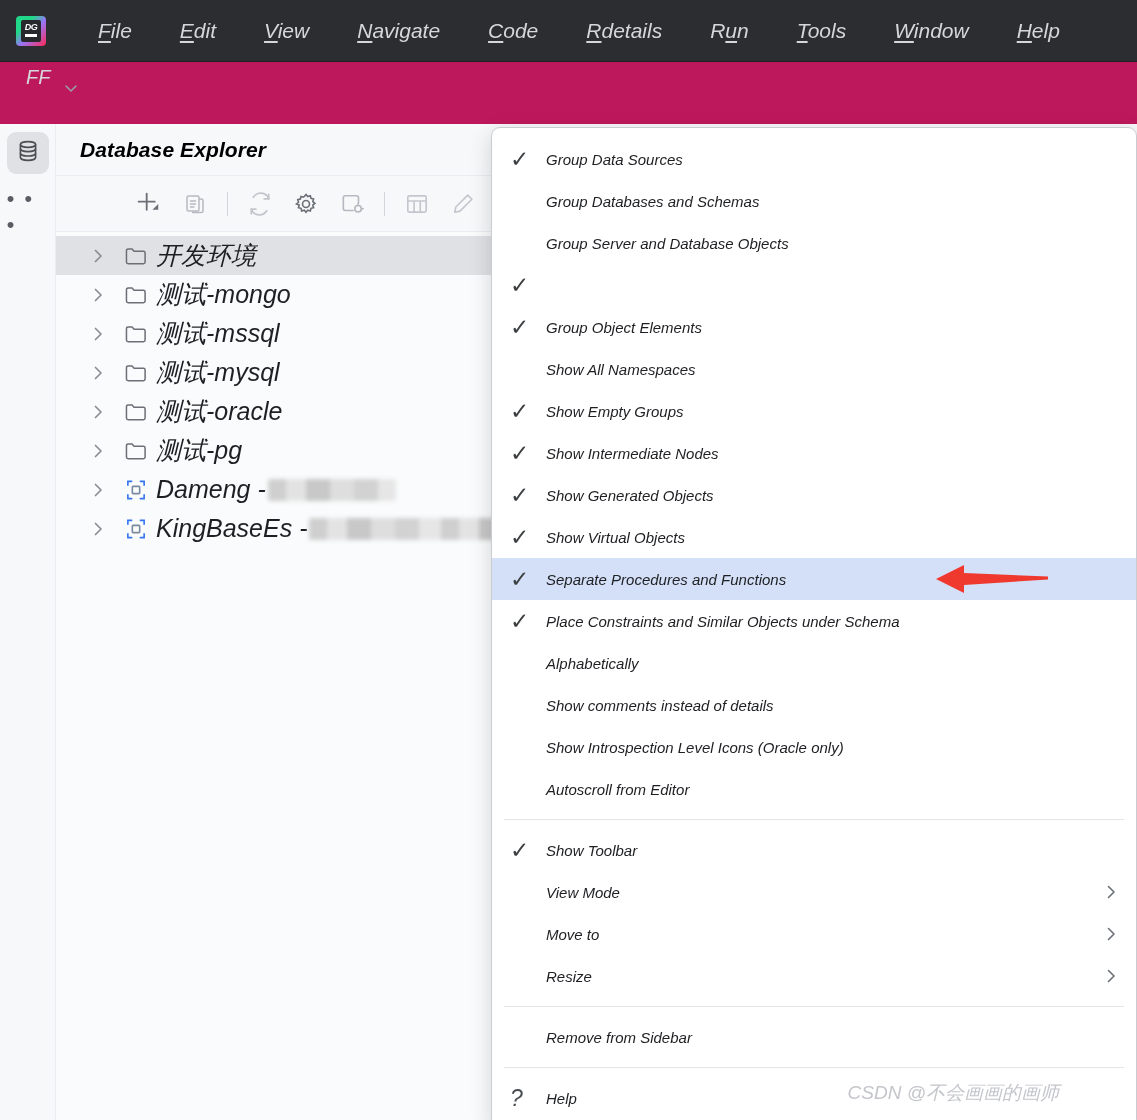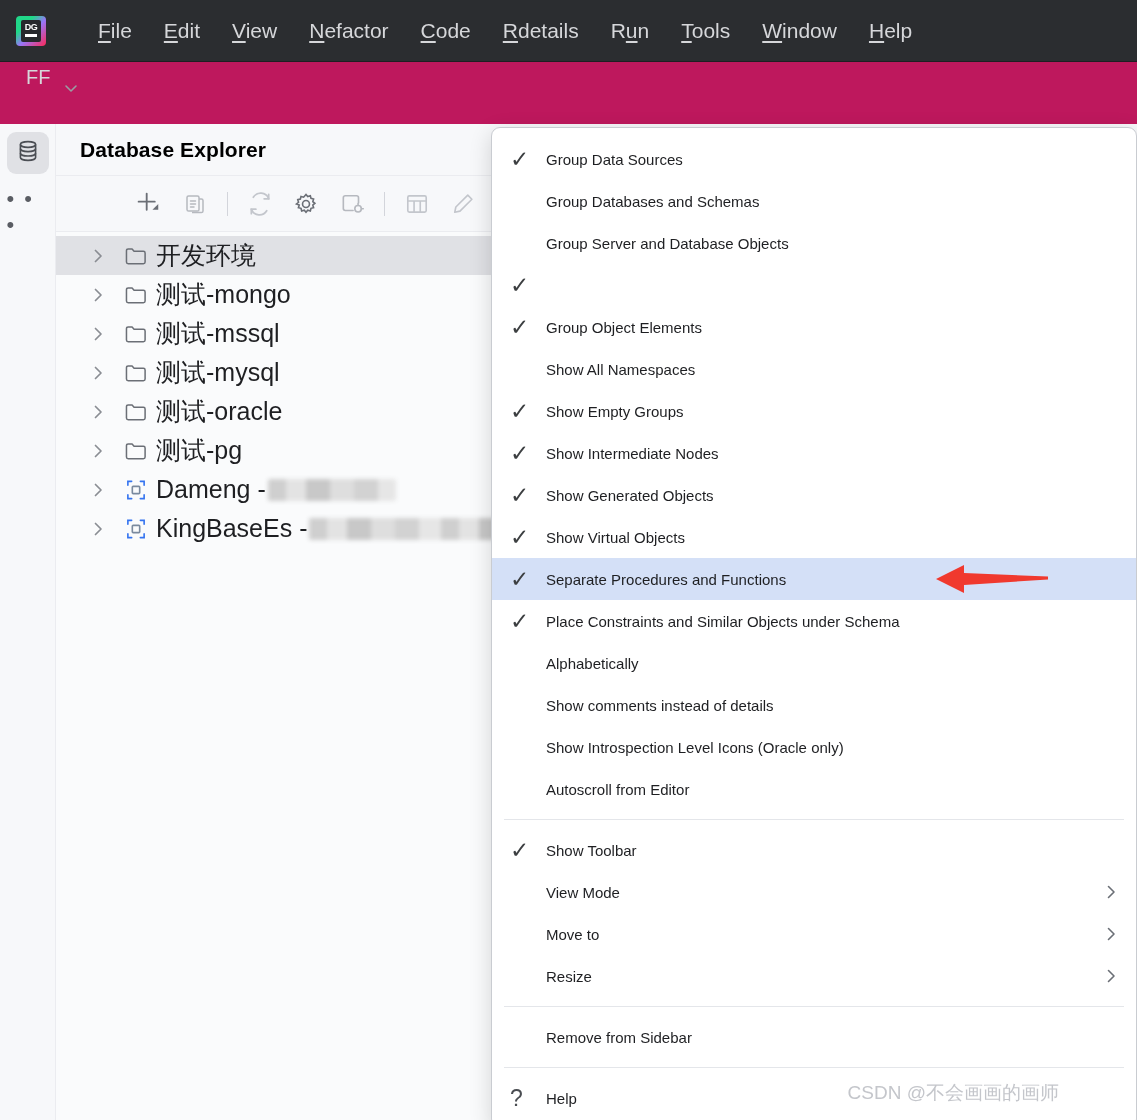--- a/index.html
+++ b/index.html
@@ -2,21 +2,21 @@
 <html><head>
 <meta charset="utf-8">
 <style>
   * { box-sizing: border-box; margin: 0; padding: 0; }
   html, body {
     width: 1137px; height: 1120px;
     font-family: "Liberation Sans", "DejaVu Sans", sans-serif;
     background: #f7f8fa;
     overflow: hidden;
   }
-  #app { position: relative; width: 1077px; height: 1120px; }
+  #app { position: relative; width: 1077px; height: 1120px; font-style: italic; }
 
   
   .menubar {
     position: absolute; left: 0; top: 0; width: 1137px; height: 62px;
     background: #2b2d30;
     display: flex; align-items: center;
     border-bottom: 1px solid #1e1f22;
   }
   .logo {
     width: 30px; height: 30px; margin-left: 16px; margin-right: 36px;
@@ -27,21 +27,21 @@
   .logo .inner {
     position: absolute; left: 5px; top: 4px; width: 20px; height: 22px;
     background: #27282c; border-radius: 2px;
     color: #fff; font-size: 9px; font-weight: bold;
     display: flex; align-items: flex-start; justify-content: center;
     padding-top: 2px; letter-spacing: -0.5px;
   }
   .logo .bar {
     position: absolute; left: 9px; top: 18px; width: 12px; height: 3px; background: #fff;
   }
-  .menubar-items { display: flex; align-items: flex-end; gap: 0px; }
+  .menubar-items { display: flex; align-items: flex-end; gap: 16px; }
   .menu-item {
     color: #d6d7da; font-size: 21px; padding: 4px 16px;
     white-space: nowrap; cursor: default;
   }
   .menu-item .mn { text-decoration: underline; text-underline-offset: 3px; }
 
   
   .subbar {
     position: absolute; left: 0; top: 62px; width: 1137px; height: 62px;
     background: #be185d; display: flex; align-items: flex-start;
@@ -164,21 +164,21 @@
 
   <div class="menubar">
     <div class="logo">
       <div class="inner">DG</div>
       <div class="bar"></div>
     </div>
     <div class="menubar-items" id="menubar-items">
         <div class="menu-item"><span class="mn">F</span><span>ile</span></div>
         <div class="menu-item"><span class="mn">E</span><span>dit</span></div>
         <div class="menu-item"><span class="mn">V</span><span>iew</span></div>
-        <div class="menu-item"><span class="mn">N</span><span>efactor</span></div>
+        <div class="menu-item"><span class="mn">N</span><span>avigate</span></div>
         <div class="menu-item"><span class="mn">C</span><span>ode</span></div>
         <div class="menu-item"><span class="mn">R</span><span>details</span></div>
         <div class="menu-item"><span>R</span><span class="mn">u</span><span>n</span></div>
         <div class="menu-item"><span class="mn">T</span><span>ools</span></div>
         <div class="menu-item"><span class="mn">W</span><span>indow</span></div>
         <div class="menu-item"><span class="mn">H</span><span>elp</span></div>
       </div>
   </div>
 
   <div class="subbar">

